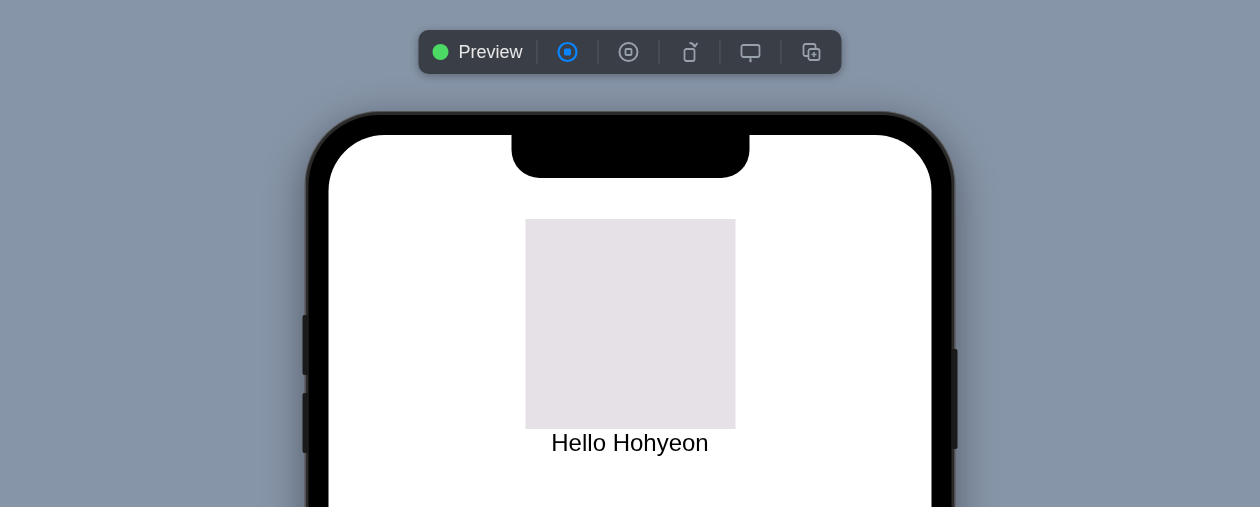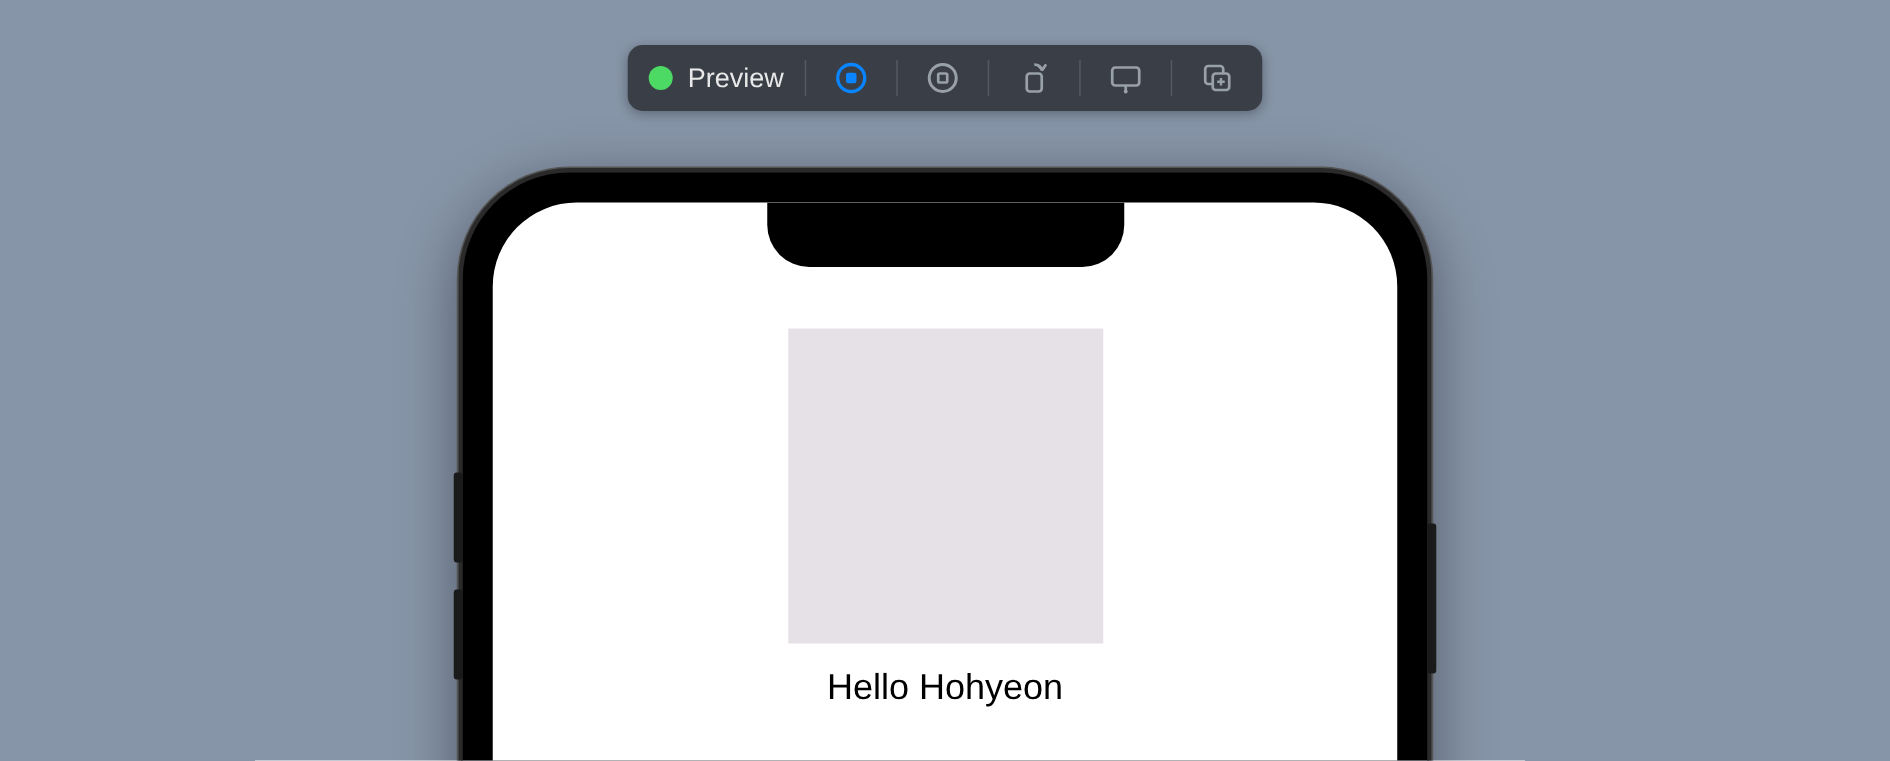--- a/index.html
+++ b/index.html
@@ -168,21 +168,20 @@
       padding-top: 84px;
     }
     
     .placeholder-square {
       width: 210px;
       height: 210px;
       background: #e6e1e6;
     }
     
     .greeting-text {
-      margin-top: 16px;
       font-size: 24px;
       color: #000;
       font-weight: 400;
     }
   </style>
 </head>
 <body>
 
 <div class="toolbar">
   <div class="toolbar-section">

